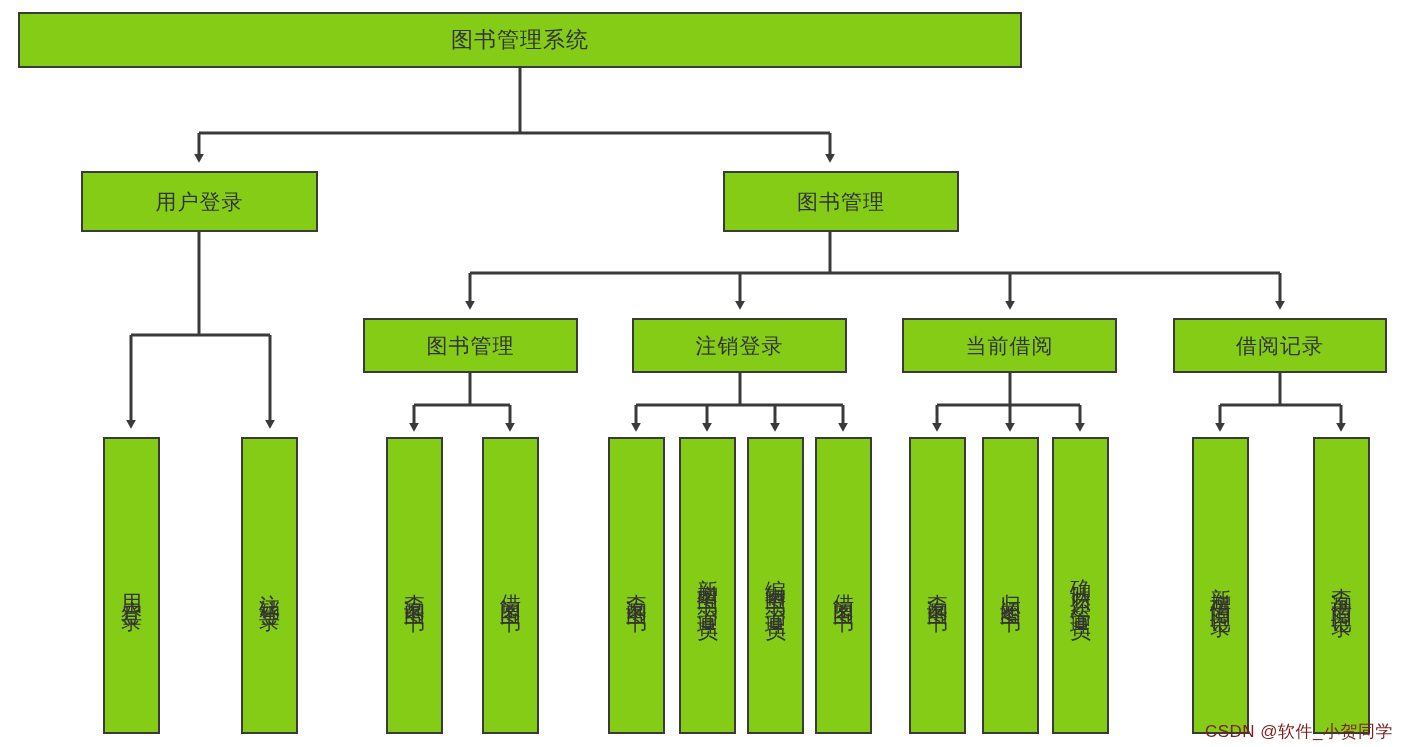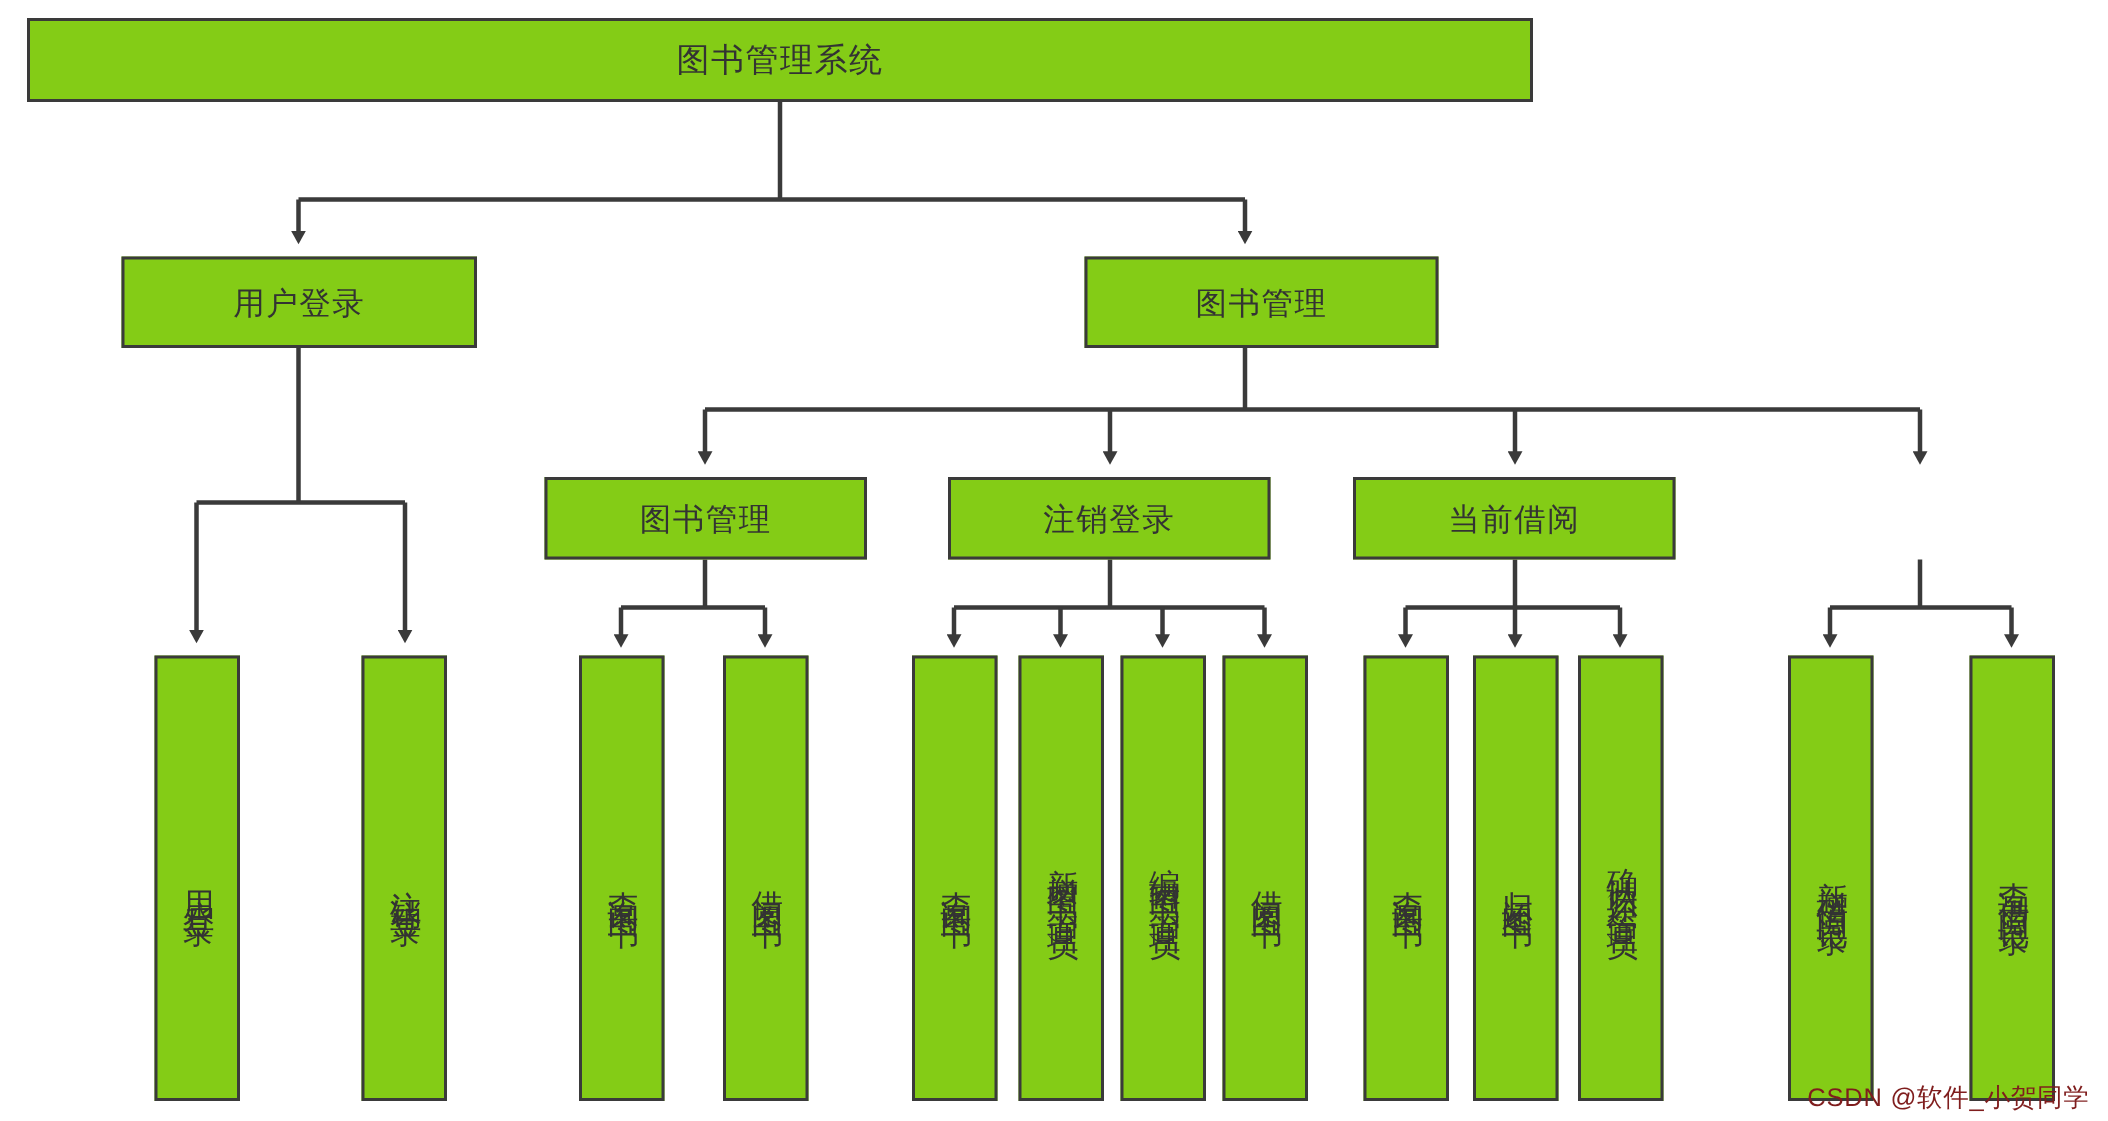--- a/index.html
+++ b/index.html
@@ -116,20 +116,23 @@
 
   <div class="node horiz" style="left:363px;top:318px;width:215px;height:55px;">
     <span class="lbl">图书管理</span>
   </div>
   <div class="node horiz" style="left:632px;top:318px;width:215px;height:55px;">
     <span class="lbl">注销登录</span>
   </div>
   <div class="node horiz" style="left:902px;top:318px;width:215px;height:55px;font-family:Liberation Serif, serif;">
     <span class="lbl">当前借阅</span>
   </div>
+  <div class="node horiz" style="left:1173px;top:318px;width:214px;height:55px;">
+    <span class="lbl">借阅记录</span>
+  </div>
 
   <div class="node vert" style="left:103px;top:437px;width:57px;height:297px;">
     <span class="lbl">用户登录</span>
   </div>
   <div class="node vert" style="left:241px;top:437px;width:57px;height:297px;">
     <span class="lbl">注销登录</span>
   </div>
 
   <div class="node vert" style="left:386px;top:437px;width:57px;height:297px;">
     <span class="lbl">查询图书</span>

